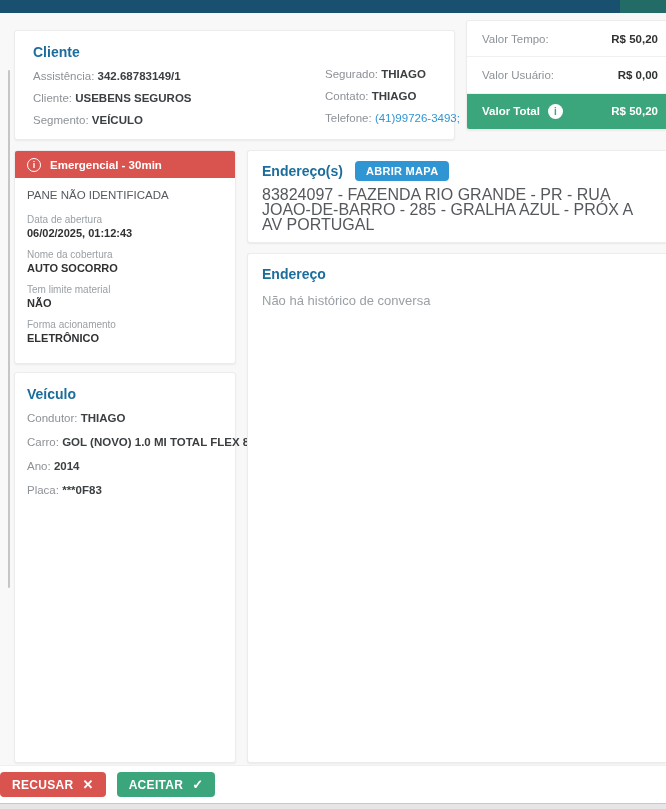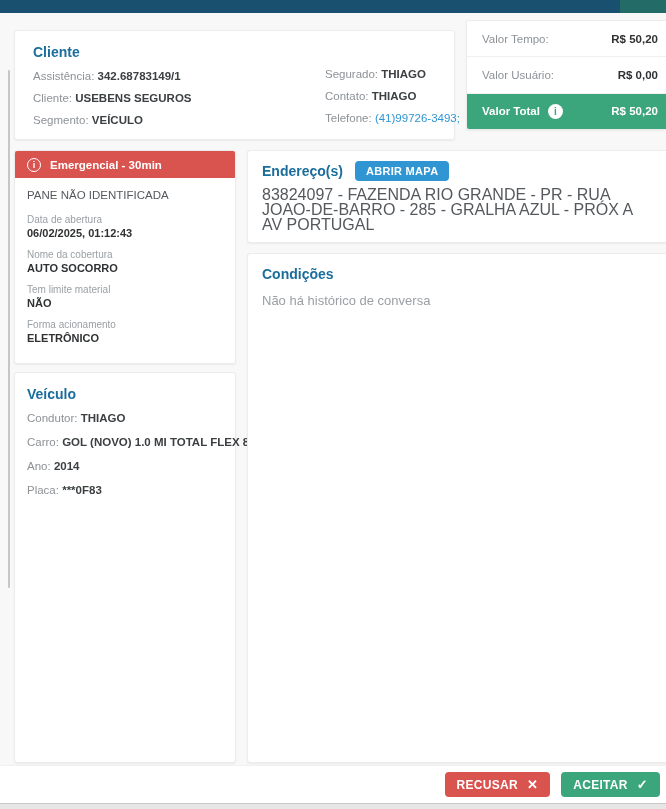--- a/index.html
+++ b/index.html
@@ -75,21 +75,21 @@
   .map-btn{background:var(--link-blue); color:#fff; border:none; border-radius:4px;
     font-family:inherit; font-size:11px; font-weight:bold; padding:4px 11px; letter-spacing:0.3px; cursor:pointer;}
   .addr-text{font-size:16px; color:#55595d; line-height:15px; max-width:420px;}
 
   
   .conditions-card{flex:1; padding:12px 14px;}
   .empty-msg{color:#9aa0a5; font-size:13px; margin-top:11px;}
 
   
   .footer{position:absolute; left:0; right:0; bottom:6px; height:38px; background:#fff;
-    border-top:1px solid #f0f0f0; display:flex; align-items:center; justify-content:flex-end;
+    border-top:1px solid #f0f0f0; display:flex; align-items:center; 
     gap:11px; padding-right:6px;}
   .btn{display:flex; align-items:center; gap:9px; color:#fff; border:none; border-radius:4px;
     font-family:inherit; font-size:12px; font-weight:bold; letter-spacing:0.3px;
     padding:5px 12px; height:25px; cursor:pointer;}
   .btn-reject{background:var(--danger-red);}
   .btn-accept{background:var(--success-green);}
   .btn .glyph{font-size:13px; font-weight:bold;}
   .bottom-strip{position:absolute; left:0; right:0; bottom:0; height:6px; background:#e6e6e6;
     border-top:1px solid #c9c9c9;}
 </style>
@@ -201,21 +201,21 @@
 <div class="right-col">
   <div class="card cut-right address-card">
     <div class="addr-header">
       <span class="card-title" style="margin-bottom:0">Endereço(s)</span>
       <button class="map-btn">ABRIR MAPA</button>
     </div>
     <div class="addr-text">83824097 - FAZENDA RIO GRANDE - PR - RUA JOAO-DE-BARRO - 285 - GRALHA AZUL - PRÓX A AV PORTUGAL</div>
   </div>
 
   <div class="card cut-right conditions-card">
-    <div class="card-title">Condições</div>
+    <div class="card-title">Endereço</div>
     <div class="empty-msg">Não há histórico de conversa</div>
   </div>
 </div>
 
 <div class="footer">
   <button class="btn btn-reject">
     <span>RECUSAR</span>
     <span class="glyph">✕</span>
   </button>
   <button class="btn btn-accept">

